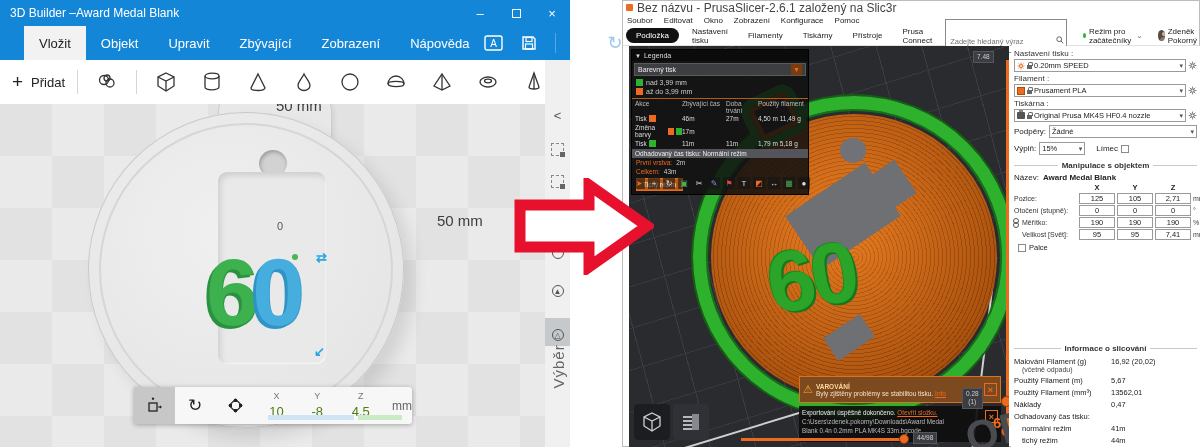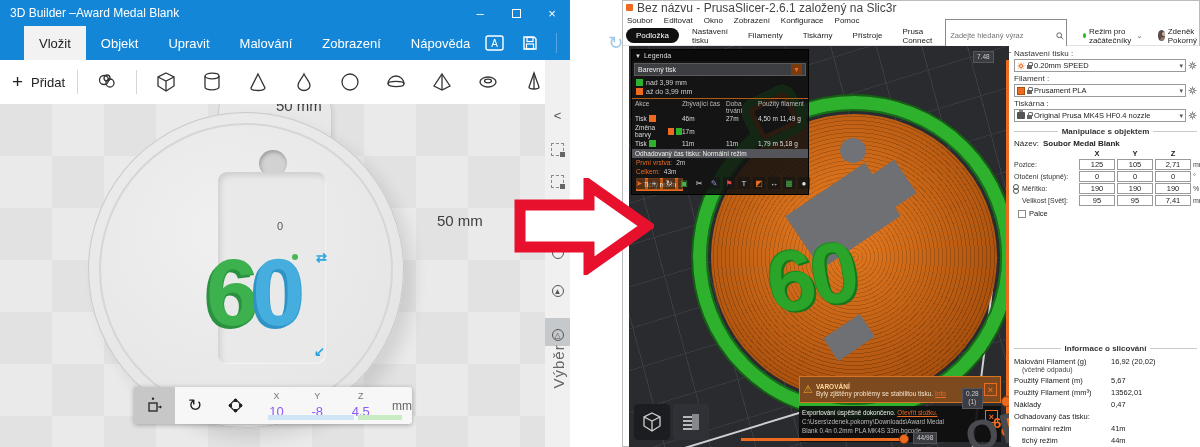--- a/index.html
+++ b/index.html
@@ -43,21 +43,21 @@
   .d0{color:#46aede;text-shadow:-3px 3px 0 #2f93c6,1px 1px 0 #38a0cf;}
   .gizmo{position:absolute;color:#2aa7e0;font-size:13px;font-weight:bold;}
   .gdot{position:absolute;width:6px;height:6px;border-radius:50%;background:#49b553;}
   .dim{position:absolute;font-size:15px;color:#3d3d3d;}
   .tiny0{position:absolute;font-size:11px;color:#555;}
   .xbar{position:absolute;left:134px;top:283px;width:278px;height:37px;background:#f7f7f7;border-radius:3px;box-shadow:0 1px 5px rgba(0,0,0,.3);display:flex;align-items:center;}
   .xbtn{width:44px;height:37px;display:flex;align-items:center;justify-content:center;font-size:17px;color:#222;}
   .xbtn.on{background:#c7c7c7;}
   .xcol{width:44px;text-align:center;line-height:1;position:relative;}
   .xcol .lab{font-size:9px;color:#777;display:block;margin-bottom:2px;}
-  .xcol .val{font-size:13px;color:#8b5cf6;}
+  .xcol .val{font-size:13px;color:#4d7c0f;}
   .ub{position:absolute;bottom:4px;height:5px;}
   .ub.blue{left:134px;width:86px;background:#cfe5f5;}
   .ub.green{left:224px;width:44px;background:#c9ecc4;}
   .xmm{font-size:12px;color:#666;margin-left:8px;}
   .rail{position:absolute;left:545px;top:60px;width:25px;height:387px;background:#f0f0f0;}
   .rail-it{position:absolute;left:0;width:25px;text-align:center;color:#555;}
   .dashbox{display:inline-block;width:13px;height:13px;border:1px dashed #888;position:relative;}
   .dashbox::after{content:"";position:absolute;right:-2px;bottom:-2px;width:5px;height:5px;background:#666;}
   .circ{display:inline-block;width:12px;height:12px;border:1px solid #555;border-radius:50%;font-size:8px;line-height:11px;color:#555;}
   .railsel{position:absolute;left:0;top:258px;width:25px;height:28px;background:#c5c9cc;}
@@ -67,21 +67,21 @@
   .xfer{position:absolute;left:512px;top:178px;z-index:50;}
 
   
   .sw{position:absolute;left:622px;top:0;width:578px;height:447px;background:#fff;border:1px solid #bcbcbc;}
   .st{position:absolute;left:0;top:0;right:0;height:13px;display:flex;align-items:center;gap:4px;padding-left:3px;font-size:12px;color:#444;}
   .slogo{width:7px;height:7px;background:#ED6B21;border-radius:1px;}
   .smenu{position:absolute;left:0;top:13px;right:0;height:12px;display:flex;align-items:center;gap:11px;padding-left:4px;font-size:8px;color:#222;}
   .stabs{position:absolute;left:0;top:25px;right:0;height:20px;display:flex;align-items:center;gap:6px;padding:0 3px;border-bottom:1px solid #e2e2e2;}
   .pill{background:#101010;color:#fff;border-radius:9px;padding:3px 10px;font-size:8px;}
   .stab{font-size:8px;color:#222;padding:0 7px;}
-  .sbox{margin-left:auto;width:126px;height:13px;border:1px solid #8a8a8a;background:#fff;display:flex;align-items:center;padding:16px 2px;}
+  .sbox{margin-left:auto;width:126px;height:13px;border:1px solid #8a8a8a;background:#fff;display:flex;align-items:flex-start;padding:16px 2px;}
   .sbox input{border:none;outline:none;width:108px;font-size:7.5px;font-family:"Liberation Sans",sans-serif;color:#333;}
   .mode{display:flex;align-items:center;gap:3px;font-size:8px;color:#222;margin-left:10px;}
   .gdot2{width:5px;height:5px;border-radius:50%;background:#2db52c;}
   .user{display:flex;align-items:center;gap:3px;font-size:8px;color:#222;margin:0 4px 0 10px;}
   .ava{width:11px;height:11px;border-radius:50%;background:#5a4a42;position:relative;overflow:hidden;}
   .ava::before{content:"";position:absolute;left:3.5px;top:2px;width:4px;height:4px;border-radius:50%;background:#c9b7a6;}
   .ava::after{content:"";position:absolute;left:1.5px;top:6.5px;width:8px;height:5px;border-radius:4px 4px 0 0;background:#8a7a6e;}
   .caret{font-size:7px;color:#555;}
 
   .sview{position:absolute;left:6px;top:45px;width:380px;height:402px;background:#2a2b2f;overflow:hidden;}
@@ -193,21 +193,21 @@
       <div class="bm-tab on">
           <span>Vložit</span>
         </div>
       <div class="bm-tab">
           <span>Objekt</span>
         </div>
       <div class="bm-tab">
           <span>Upravit</span>
         </div>
       <div class="bm-tab">
-          <span>Malování</span>
+          <span>Zbývající</span>
         </div>
       <div class="bm-tab">
           <span>Zobrazení</span>
         </div>
       <div class="bm-tab">
           <span>Nápověda</span>
         </div>
       <div class="bicons">
         <svg width="19" height="16" viewBox="0 0 19 16">
             <rect x="1" y="1" width="17" height="14" rx="2" fill="none" stroke="#fff" stroke-width="1.4"></rect>
@@ -578,27 +578,43 @@
           <span class="prn"></span>
           <span class="lock"></span>
           <span class="cv">Original Prusa MK4S HF0.4 nozzle</span>
           <span class="caret">▾</span>
         </div>
         <svg width="9" height="9" viewBox="0 0 8 8">
             <circle cx="4" cy="4" r="1.5" fill="none" stroke="#777"></circle>
             <path d="M4 0.5 V2 M4 6 V7.5 M0.5 4 H2 M6 4 H7.5 M1.5 1.5 L2.6 2.6 M5.4 5.4 L6.5 6.5 M6.5 1.5 L5.4 2.6 M2.6 5.4 L1.5 6.5" stroke="#777" stroke-width=".8"></path>
           </svg>
       </div>
+      <div class="inline-row">
+        <span>Podpěry:</span>
+        <div class="combo" style="flex:1;">
+          <span class="cv">Žádné</span>
+          <span class="caret">▾</span>
+        </div>
+      </div>
+      <div class="inline-row">
+        <span>Výplň:</span>
+        <div class="combo" style="flex:none;width:46px;">
+          <span class="cv">15%</span>
+          <span class="caret">▾</span>
+        </div>
+        <span style="margin-left:8px;">Límec</span>
+        <span class="cb"></span>
+      </div>
 
       <div class="sect">
           <span>Manipulace s objektem</span>
         </div>
       <div class="nrow">
         <span>Název:</span>
-        <b>Soubor Medal Blank</b>
+        <b>Award Medal Blank</b>
       </div>
       <div class="xyzh">
         <span></span>
         <span>X</span>
         <span>Y</span>
         <span>Z</span>
       </div>
       <div style="position:relative;">
         <span class="chain" style="top:28px;">
             <i></i>

